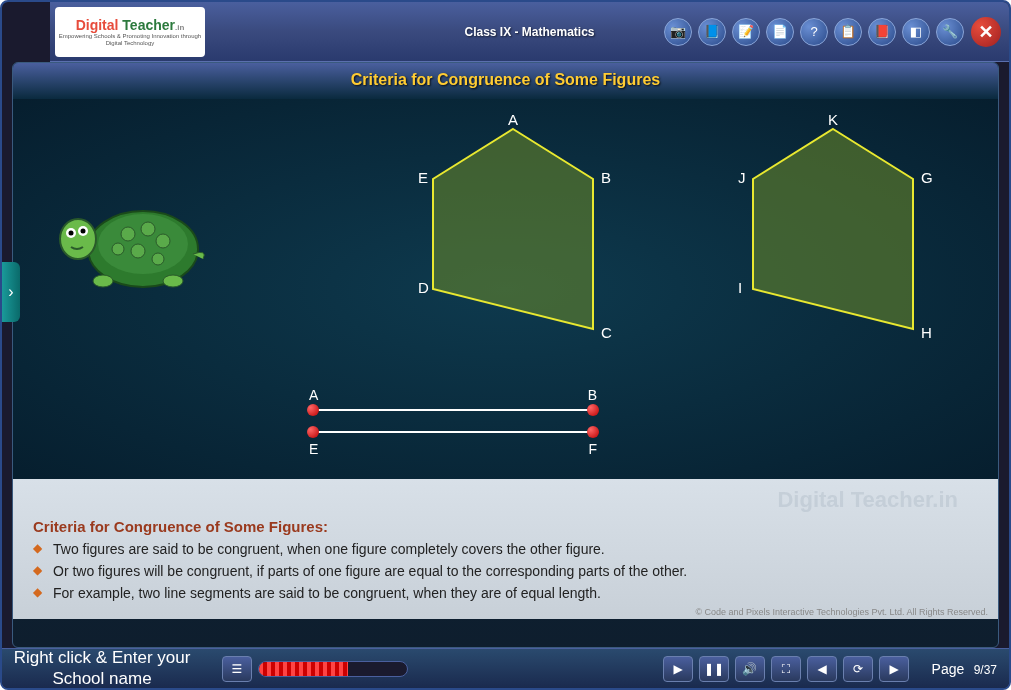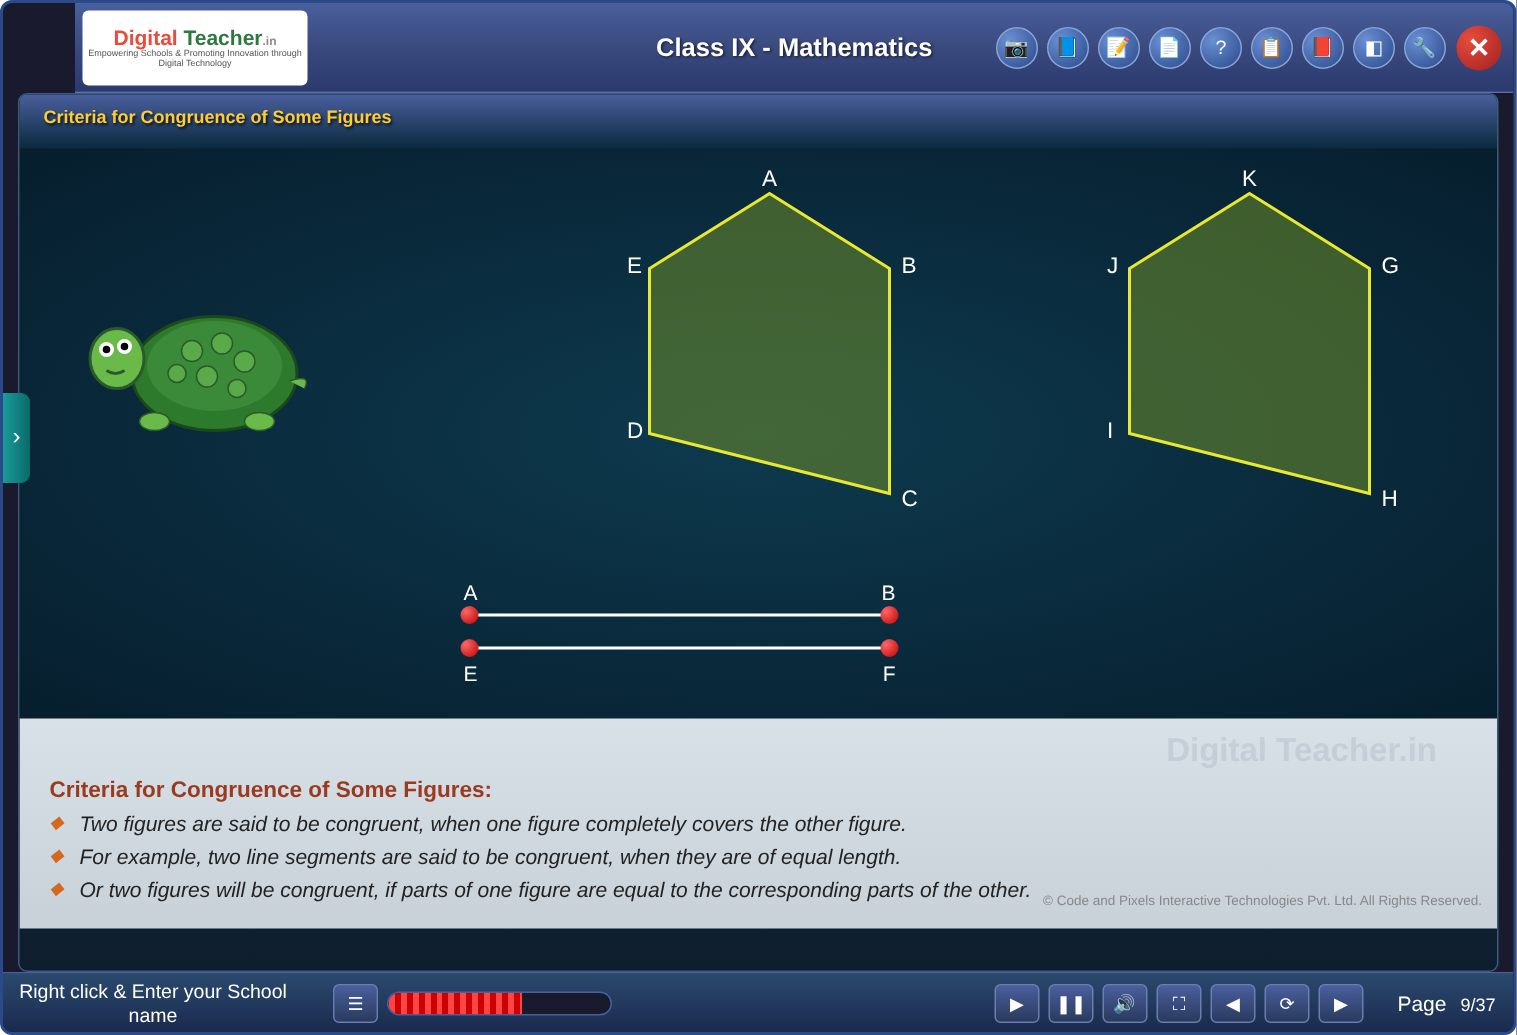--- a/index.html
+++ b/index.html
@@ -6,58 +6,58 @@
 body { font-family: Verdana, Arial, sans-serif; background: #fff; overflow: hidden; }
 .app-wrapper { width: 1011px; height: 690px; position: relative; background: #1a1a2e; border: 2px solid #2a4a8a; border-radius: 8px; overflow: hidden; padding-left: 48px; }
 
 
 .top-bar { height: 60px; background: linear-gradient(180deg, #4a5f9e 0%, #3a4a7e 50%, #2a3a6e 100%); display: flex; align-items: center; position: relative; border-bottom: 1px solid #5a6fae; }
 .logo-box { width: 150px; height: 50px; background: #fff; margin-left: 5px; border-radius: 4px; display: flex; flex-direction: column; align-items: center; justify-content: center; font-size: 7px; color: #333; }
 .logo-main { font-size: 14px; font-weight: bold; }
 .logo-main .d { color: #e74c3c; } .logo-main .t { color: #2c7a3d; }
 .logo-sub { font-size: 6px; color: #555; text-align: center; line-height: 1.1; }
 .title-area { position: absolute; left: 50%; transform: translateX(-50%); text-align: center; }
-.title-line1 { color: #fff; font-size: 17px; font-weight: bold; text-shadow: 1px 1px 2px rgba(0,0,0,0.6); }
+.title-line1 { color: #fff; font-size: 12px; font-weight: bold; text-shadow: 1px 1px 2px rgba(0,0,0,0.6); }
 .title-line2 { color: #ffcc33; font-size: 15px; font-weight: bold; text-shadow: 1px 1px 2px rgba(0,0,0,0.6); }
 .top-icons { position: absolute; right: 45px; display: flex; gap: 6px; }
 .top-icon { width: 28px; height: 28px; border-radius: 50%; background: radial-gradient(circle at 30% 30%, #6a8fd4, #2a4a8a); border: 1px solid #8aa5d8; cursor: pointer; display: flex; align-items: center; justify-content: center; color: #fff; font-size: 13px; }
 .close-btn { position: absolute; right: 8px; width: 30px; height: 30px; border-radius: 50%; background: radial-gradient(circle at 30% 30%, #e74c3c, #a02020); cursor: pointer; display: flex; align-items: center; justify-content: center; color: #fff; font-size: 18px; font-weight: bold; }
 
 
 .content-area { position: absolute; top: 60px; left: 10px; right: 10px; bottom: 40px; border-radius: 6px; overflow: hidden; background: linear-gradient(180deg, #0a2a3e 0%, #0e1e2e 100%); border: 1px solid #3a5a7e; }
 .section-title-bar { height: 36px; background: linear-gradient(180deg, #4a5f9e 0%, #0a2a3e 100%); padding: 8px 16px; }
-.section-title { color: #ffcc33; font-size: 12px; font-weight: bold; text-shadow: 1px 1px 2px rgba(0,0,0,0.8); }
+.section-title { color: #ffcc33; font-size: 16px; font-weight: bold; text-shadow: 1px 1px 2px rgba(0,0,0,0.8); text-align: center; }
 
 .diagram-area { position: relative; height: 380px; background: radial-gradient(ellipse at center, #0e3a4e 0%, #061e2e 100%); }
 
 .turtle { position: absolute; left: 30px; top: 90px; width: 180px; height: 110px; }
 
 .pentagon { position: absolute; }
 .pentagon-1 { left: 400px; top: 20px; }
 .pentagon-2 { left: 720px; top: 20px; }
 .vertex-label { position: absolute; color: #fff; font-size: 15px; }
 
 .segments { position: absolute; left: 300px; top: 290px; }
 .segment-line { position: relative; width: 280px; height: 2px; background: #fff; margin: 20px 0; }
 .segment-dot { position: absolute; width: 12px; height: 12px; background: radial-gradient(circle at 30% 30%, #ff6666, #bb0000); border-radius: 50%; top: -5px; }
 .segment-label { position: absolute; color: #fff; font-size: 14px; top: -22px; }
 
 .notes-area { background: linear-gradient(180deg, #d8e0e8 0%, #c8d0d8 100%); padding: 12px 20px; position: relative; }
 .notes-title { color: #9a3a1e; font-size: 15px; font-weight: bold; margin-bottom: 6px; margin-top: 27px; }
-.notes-list { list-style: none; font-style: italic; }
+.notes-list { list-style: none; }
 .notes-list li { font-size: 14px; color: #222; margin: 6px 0; padding-left: 20px; position: relative; }
 .notes-list li::before { content: "◆"; position: absolute; left: 0; color: #d4691e; font-size: 12px; }
 .watermark { position: absolute; right: 40px; top: 8px; font-size: 22px; color: rgba(100,120,140,0.15); font-weight: bold; }
-.copyright { position: absolute; right: 10px; bottom: 14px; font-size: 9px; color: #888; }
+.copyright { position: absolute; right: 10px; bottom: 2px; font-size: 9px; color: #888; }
 
 .expand-tab { position: absolute; left: 0; top: 260px; width: 18px; height: 60px; background: linear-gradient(90deg, #1a9a9a, #0a6a6a); border-radius: 0 6px 6px 0; cursor: pointer; display: flex; align-items: center; justify-content: center; color: #fff; font-size: 16px; z-index: 5; }
 
 
 .bottom-bar { position: absolute; bottom: 0; left: 0; right: 0; height: 40px; background: linear-gradient(180deg, #2a4a6e 0%, #1a2a4e 100%); display: flex; align-items: center; border-top: 1px solid #4a5f9e; }
-.school-text { color: #fff; font-size: 13px; text-align: center; width: 200px; line-height: 1.2; }
+.school-text { color: #fff; font-size: 17px; text-align: center; width: 200px; line-height: 1.2; }
 .player-controls { display: flex; align-items: center; gap: 6px; margin-left: 20px; }
 .ctrl-btn { width: 30px; height: 26px; background: linear-gradient(180deg, #4a5f9e, #2a3a5e); border: 1px solid #6a7fae; border-radius: 4px; cursor: pointer; display: flex; align-items: center; justify-content: center; color: #fff; font-size: 12px; }
 .progress-bar { width: 150px; height: 16px; background: #1a1a2e; border: 1px solid #4a5f9e; border-radius: 8px; overflow: hidden; position: relative; }
 .progress-fill { height: 100%; width: 60%; background: linear-gradient(90deg, #ff3333, #cc0000); background-image: repeating-linear-gradient(90deg, #ff4444 0, #ff4444 4px, #cc0000 4px, #cc0000 8px); }
 .page-indicator { position: absolute; right: 12px; color: #fff; font-size: 12px; }
 .page-label { font-size: 14px; margin-right: 6px; }
 </style>
 </head>
 <body>
 
@@ -150,22 +150,22 @@
           <span class="segment-label" style="right:-4px;top:10px">F</span>
         </div>
       </div>
     </div>
 
     <div class="notes-area">
       <div class="watermark">Digital Teacher.in</div>
       <div class="notes-title">Criteria for Congruence of Some Figures:</div>
       <ul class="notes-list">
         <li>Two figures are said to be congruent, when one figure completely covers the other figure.</li>
+        <li>Or two figures will be congruent, if parts of one figure are equal to the corresponding parts of the other.</li>
         <li>For example, two line segments are said to be congruent, when they are of equal length.</li>
-        <li>Or two figures will be congruent, if parts of one figure are equal to the corresponding parts of the other.</li>
       </ul>
       <div class="copyright">© Code and Pixels Interactive Technologies Pvt. Ltd. All Rights Reserved.</div>
     </div>
   </div>
 
   <div class="bottom-bar">
     <div class="school-text">Right click &amp; Enter your School name</div>
     <div class="player-controls">
       <div class="ctrl-btn">☰</div>
       <div class="progress-bar">

